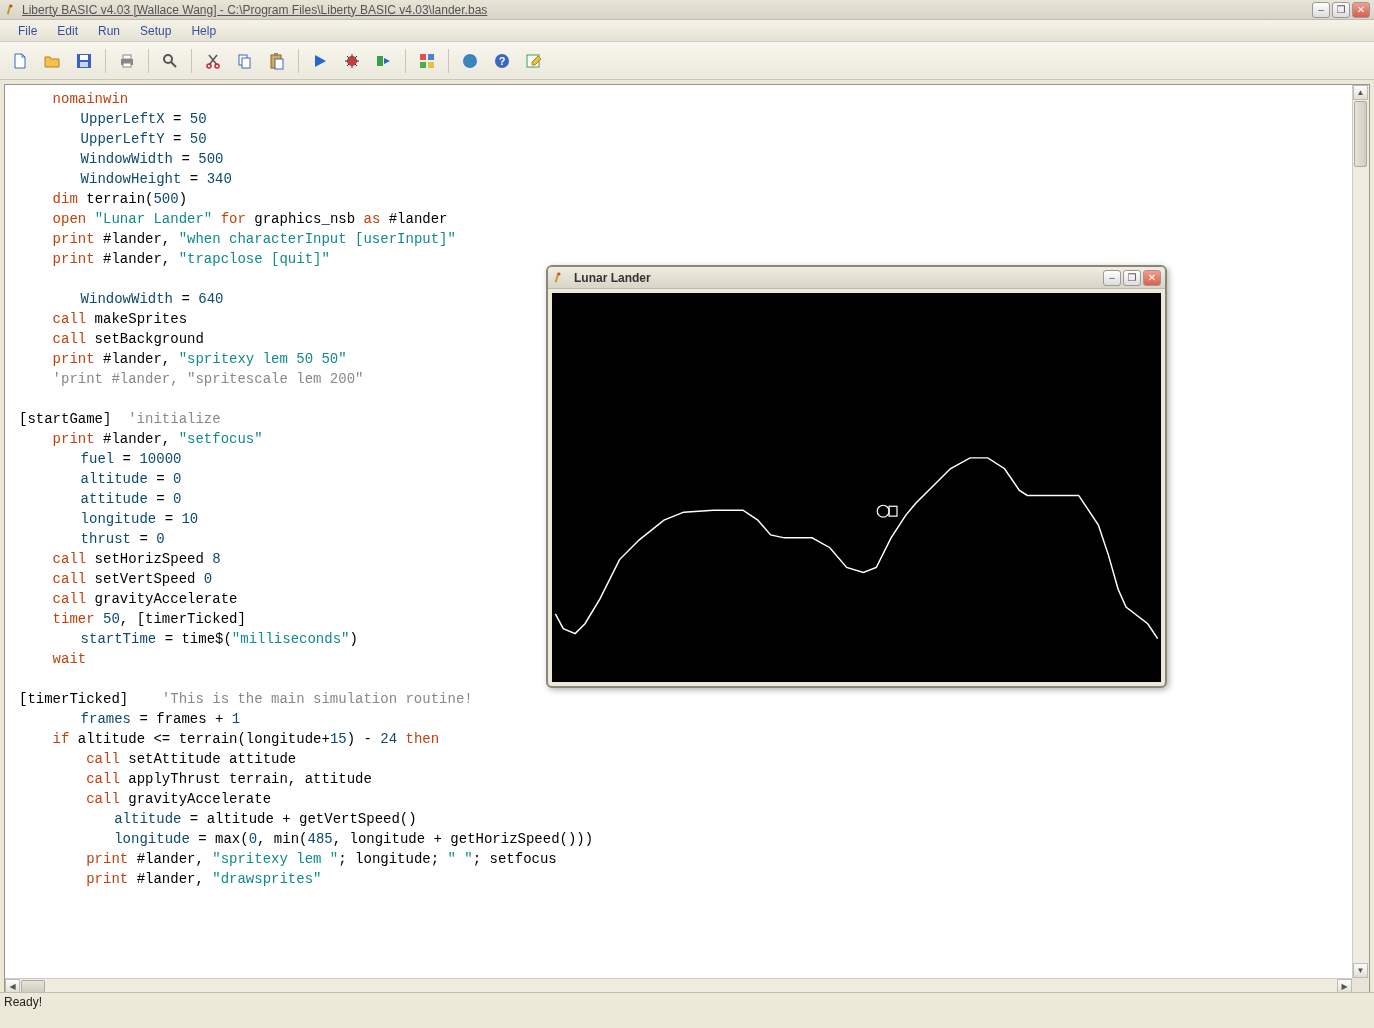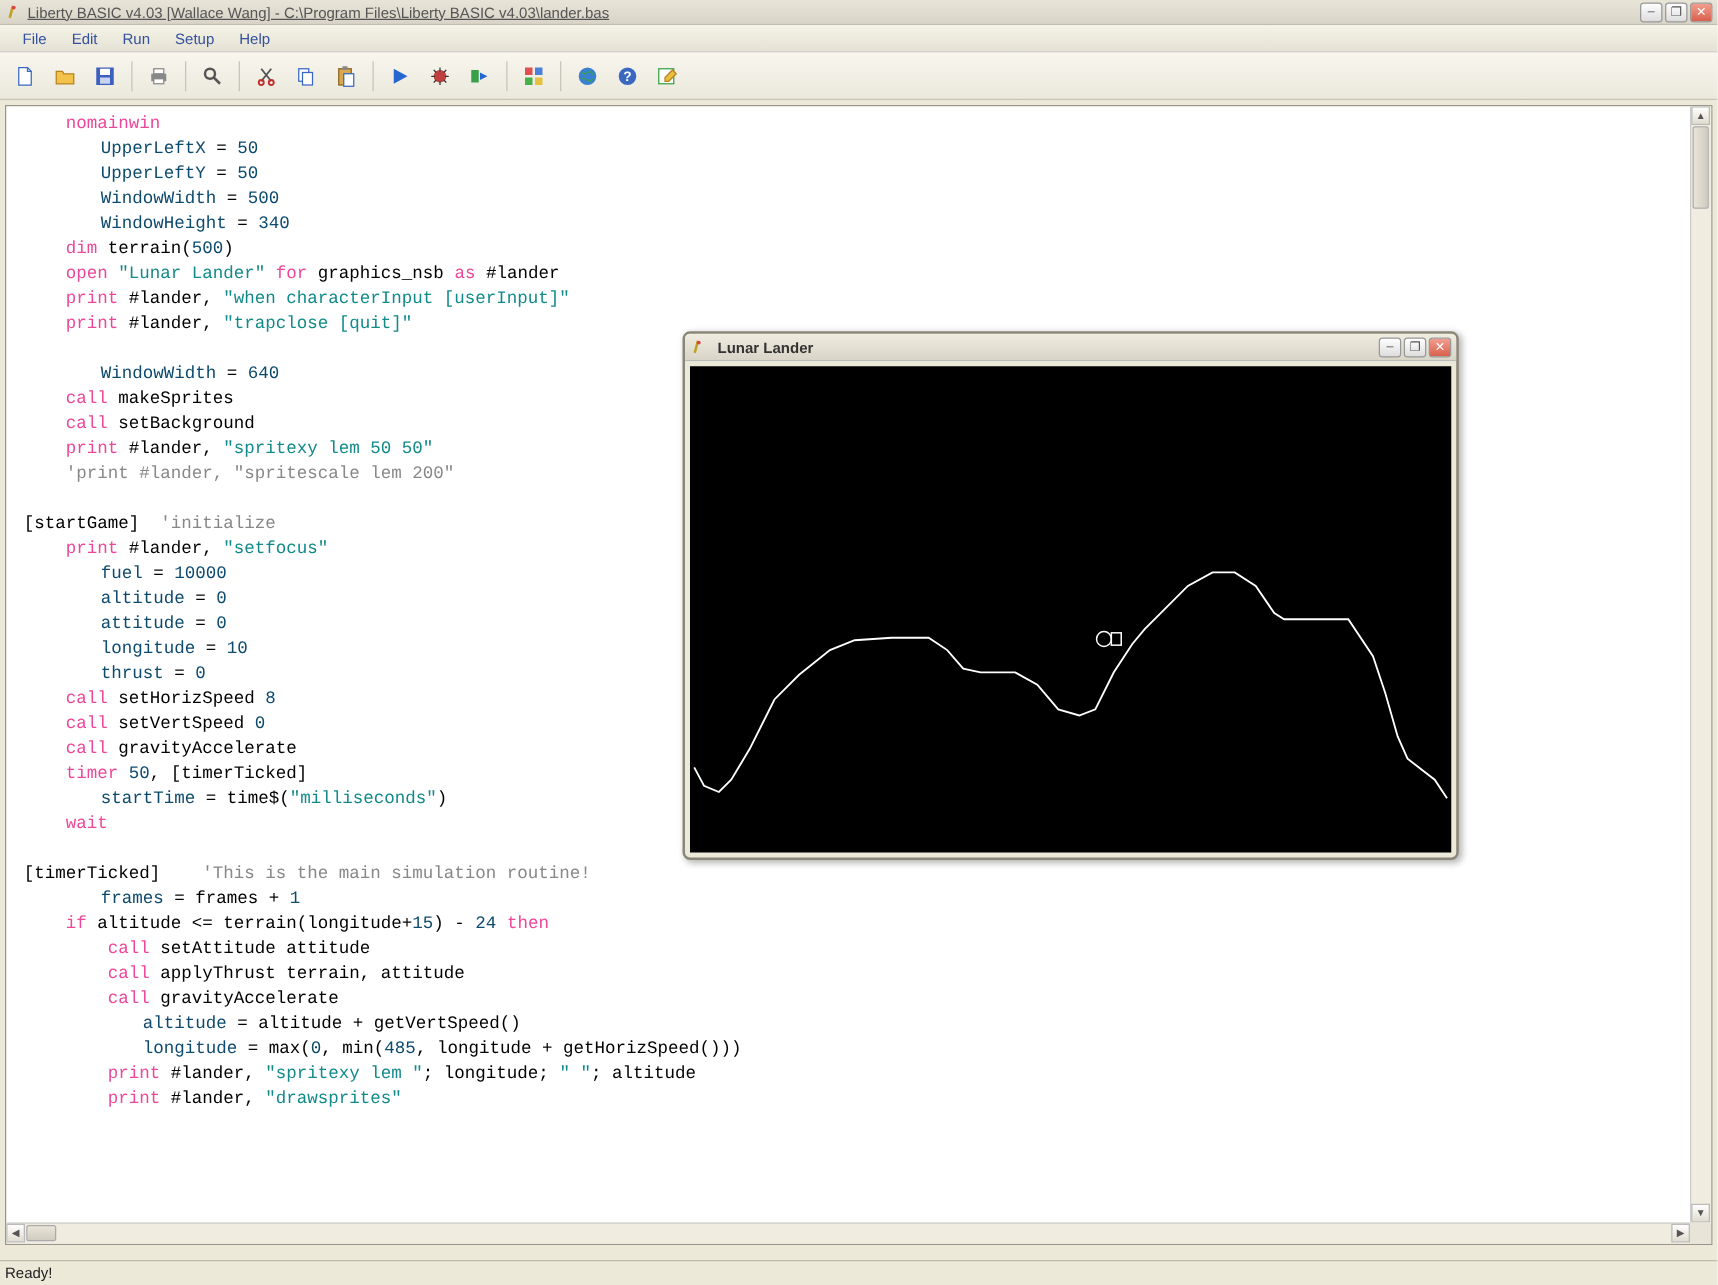--- a/index.html
+++ b/index.html
@@ -94,21 +94,21 @@
   overflow: hidden;
 }
 .code {
   font-family: "Courier New", monospace;
   font-size: 14px;
   line-height: 20px;
   padding: 4px 10px 4px 14px;
   white-space: pre;
 }
 .k-teal { color: #0c4a6e; margin-left: 28px; }
-.k-blue { color: #ec4899; }
+.k-blue { color: #c2410c; }
 .k-str  { color: #128a8a; }
 .k-num  { color: #0c4a6e; }
 .k-comment { color: #888; }
 .k-black { color: #000; }
 .vscroll {
   position: absolute;
   right: 0; top: 0; bottom: 17px;
   width: 17px;
   background: #f0ede0;
   border-left: 1px solid #ccc;
@@ -136,21 +136,21 @@
 .hscroll .arrow.right{position:absolute;right:0;top:0;}
 .hscroll .thumb{
   position:absolute; top:1px; left:16px; height:13px; width:24px;
   background: linear-gradient(#e8e4d8,#d0ccc0);
   border:1px solid #aaa;border-radius:2px;
 }
 .corner {
   position:absolute;right:0;bottom:0;width:17px;height:17px;background:#e8e4d8;
 }
 .statusbar {
-  position:absolute; bottom:0; left:0; right:0; height:20px;
+  position:absolute; bottom:0; left:0; right:0; height:36px;
   background:#ece9d8; border-top:1px solid #c0bcb0;
   padding:2px 4px; font-size:12px; color:#222;
 }
 .lunar-window {
   position: absolute;
   left: 546px;
   top: 265px;
   width: 621px;
   height: 423px;
   background: #ece9d8;
@@ -335,21 +335,21 @@
     <span class="k-blue">wait</span>
 
 <span class="k-black">[timerTicked]    </span><span class="k-comment">'This is the main simulation routine!</span>
     <span class="k-teal">frames</span><span class="k-black"> = frames + </span><span class="k-num">1</span>
     <span class="k-blue">if</span><span class="k-black"> altitude &lt;= terrain(longitude+</span><span class="k-num">15</span><span class="k-black">) - </span><span class="k-num">24</span><span class="k-black"> </span><span class="k-blue">then</span>
         <span class="k-blue">call</span><span class="k-black"> setAttitude attitude</span>
         <span class="k-blue">call</span><span class="k-black"> applyThrust terrain, attitude</span>
         <span class="k-blue">call</span><span class="k-black"> gravityAccelerate</span>
         <span class="k-teal">altitude</span><span class="k-black"> = altitude + getVertSpeed()</span>
         <span class="k-teal">longitude</span><span class="k-black"> = max(</span><span class="k-num">0</span><span class="k-black">, min(</span><span class="k-num">485</span><span class="k-black">, longitude + getHorizSpeed()))</span>
-        <span class="k-blue">print</span><span class="k-black"> #lander, </span><span class="k-str">"spritexy lem "</span><span class="k-black">; longitude; </span><span class="k-str">" "</span><span class="k-black">; altitude</span>
+        <span class="k-blue">print</span><span class="k-black"> #lander, </span><span class="k-str">"spritexy lem "</span><span class="k-black">; longitude; </span><span class="k-str">" "</span><span class="k-black">; setfocus</span>
         <span class="k-blue">print</span><span class="k-black"> #lander, </span><span class="k-str">"drawsprites"</span>
 </div>
     <div class="vscroll">
       <div class="arrow top">▲</div>
       <div class="thumb"></div>
       <div class="arrow bot">▼</div>
     </div>
     <div class="hscroll">
       <div class="arrow left">◀</div>
       <div class="thumb"></div>

